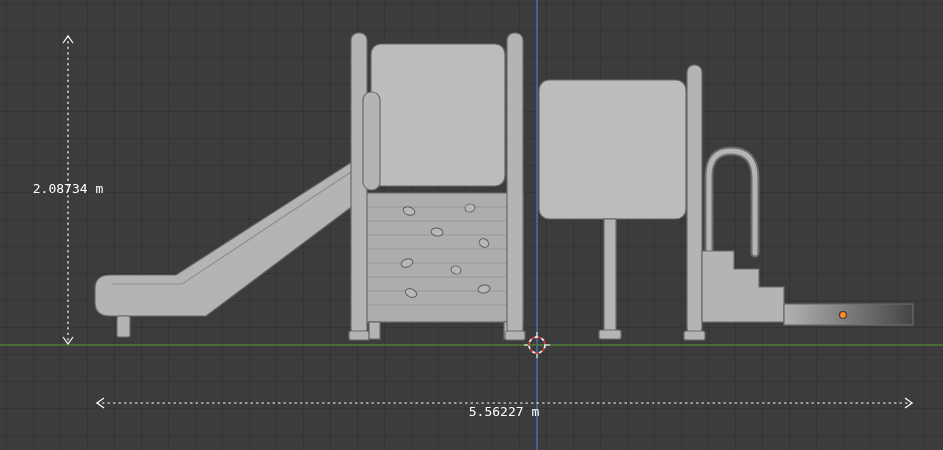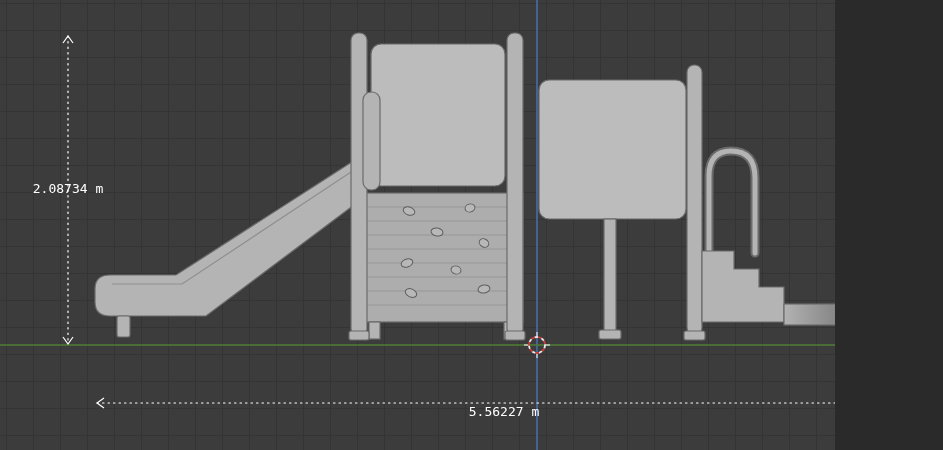--- a/index.html
+++ b/index.html
@@ -1,19 +1,19 @@
 <!DOCTYPE html>
 <html><head>
 <meta charset="utf-8">
 <style>
   * { margin: 0; padding: 0; box-sizing: border-box; }
   html, body { background: #2a2a2a; }
   .viewport {
     position: relative;
-    width: 835px;
+    width: 943px;
     height: 450px;
     overflow: hidden;
     background-color: #3c3c3c;
     background-image:
       linear-gradient(to right, #343434 1px, transparent 1px),
       linear-gradient(to bottom, #343434 1px, transparent 1px);
     background-size: 27px 27px;
     background-position: 6px 3px;
     padding-left: 40px;
   }

